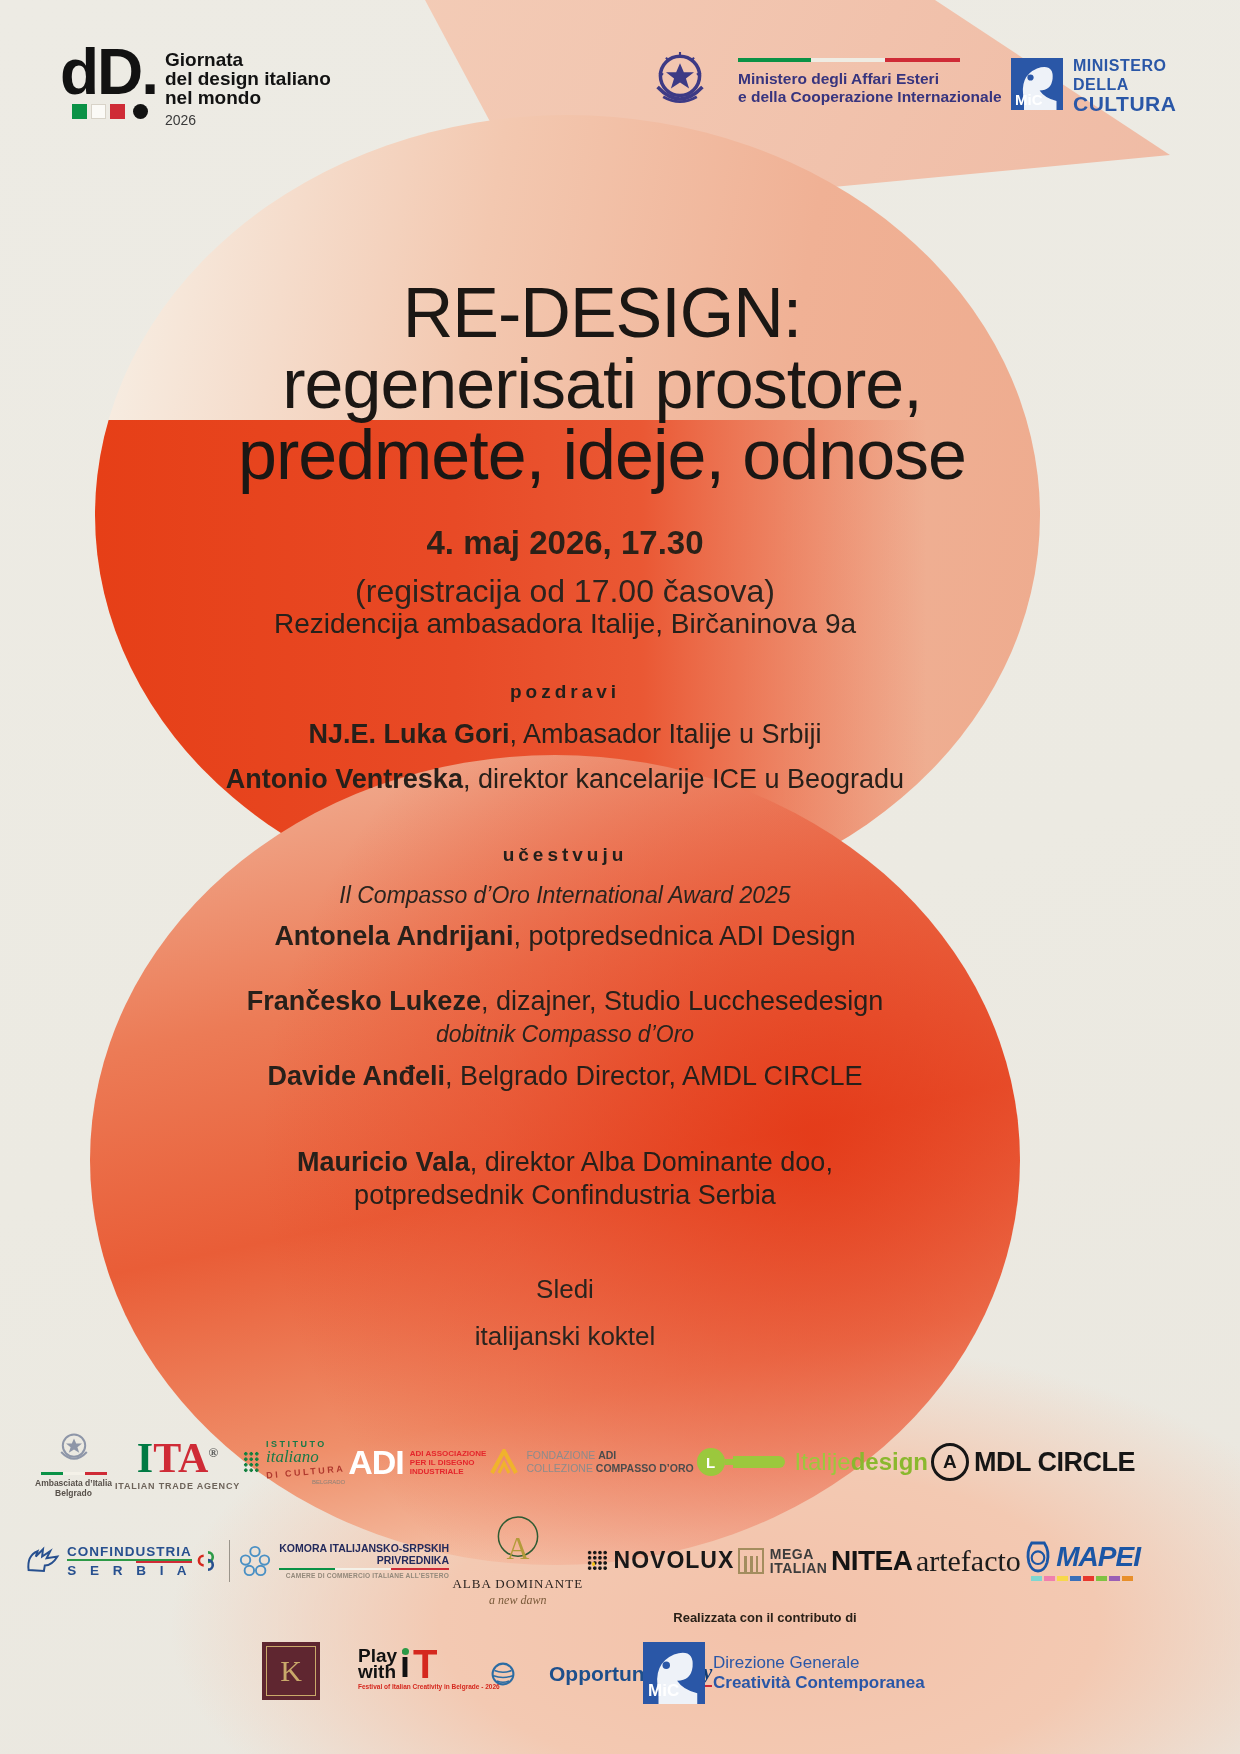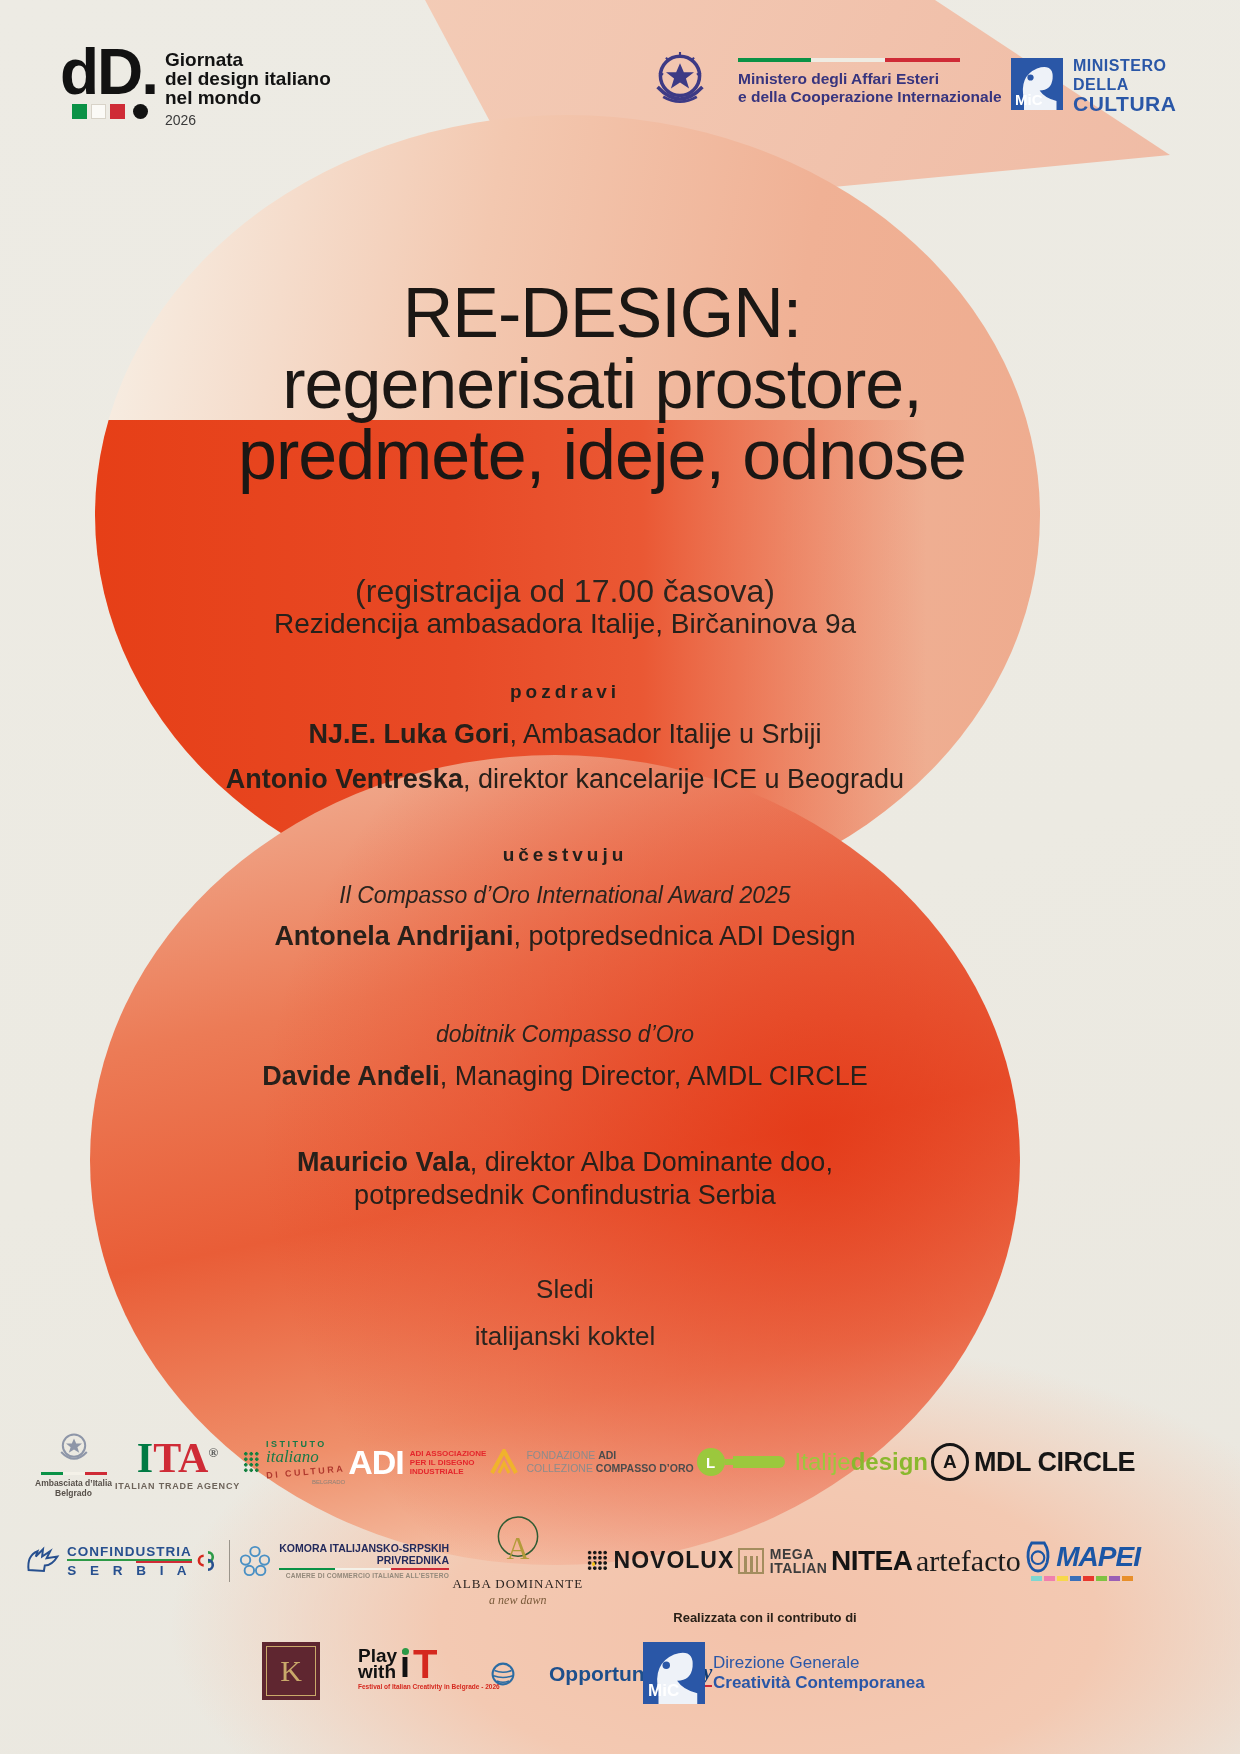--- a/index.html
+++ b/index.html
@@ -213,39 +213,43 @@
       <div class="mic-l1">DELLA</div>
       <div class="mic-l3">CULTURA</div>
     </div>
 
     <div class="abs ctr title" style="top:278px;">
       <div>RE-DESIGN:</div>
       <div>regenerisati prostore,</div>
       <div>predmete, ideje, odnose</div>
     </div>
 
+    <div class="abs ctr dt" style="top:524px;">4. maj 2026, 17.30</div>
     <div class="abs ctr reg" style="top:573px;">(registracija od 17.00 časova)</div>
     <div class="abs ctr venue" style="top:608px;">Rezidencija ambasadora Italije, Birčaninova 9a</div>
 
     <div class="abs ctr sect" style="top:681px;">pozdravi</div>
     <div class="abs ctr line" style="top:719px;">
       <span class="b">NJ.E. Luka Gori</span><span>, Ambasador Italije u Srbiji</span>
     </div>
     <div class="abs ctr line" style="top:764px;">
       <span class="b">Antonio Ventreska</span><span>, direktor kancelarije ICE u Beogradu</span>
     </div>
 
     <div class="abs ctr sect" style="top:844px;">učestvuju</div>
     <div class="abs ctr itl" style="top:882px;">Il Compasso d’Oro International Award 2025</div>
     <div class="abs ctr line" style="top:921px;">
       <span class="b">Antonela Andrijani</span><span>, potpredsednica ADI Design</span>
     </div>
+    <div class="abs ctr line" style="top:986px;">
+      <span class="b">Frančesko Lukeze</span><span>, dizajner, Studio Lucchesedesign</span>
+    </div>
     <div class="abs ctr itl" style="top:1021px;">dobitnik Compasso d’Oro</div>
     <div class="abs ctr line" style="top:1061px;">
-      <span class="b">Davide Anđeli</span><span>, Managing Director, AMDL CIRCLE</span>
+      <span class="b">Davide Anđeli</span><span>, Belgrado Director, AMDL CIRCLE</span>
     </div>
     <div class="abs ctr line" style="top:1146px;line-height:33px;">
       <div><span class="b">Mauricio Vala</span><span>, direktor Alba Dominante doo,</span></div>
       <div>potpredsednik Confindustria Serbia</div>
     </div>
 
     <div class="abs ctr closing" style="top:1274px;">Sledi</div>
     <div class="abs ctr closing" style="top:1321px;">italijanski koktel</div>
 
     <div class="row1">

